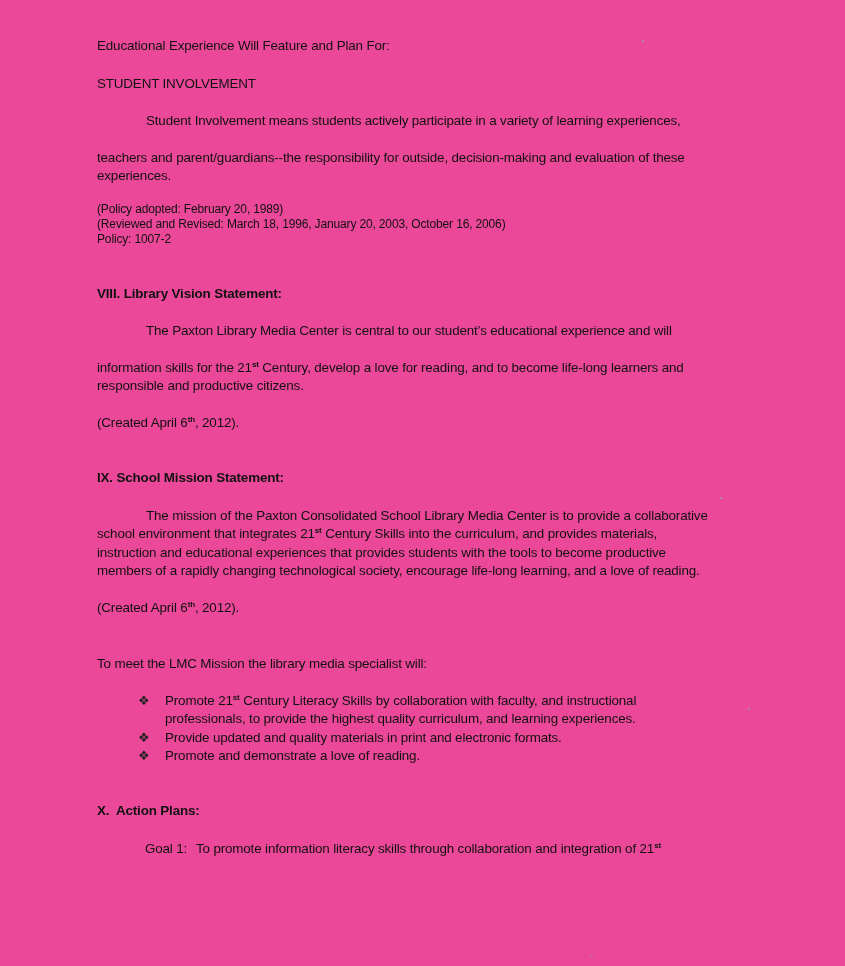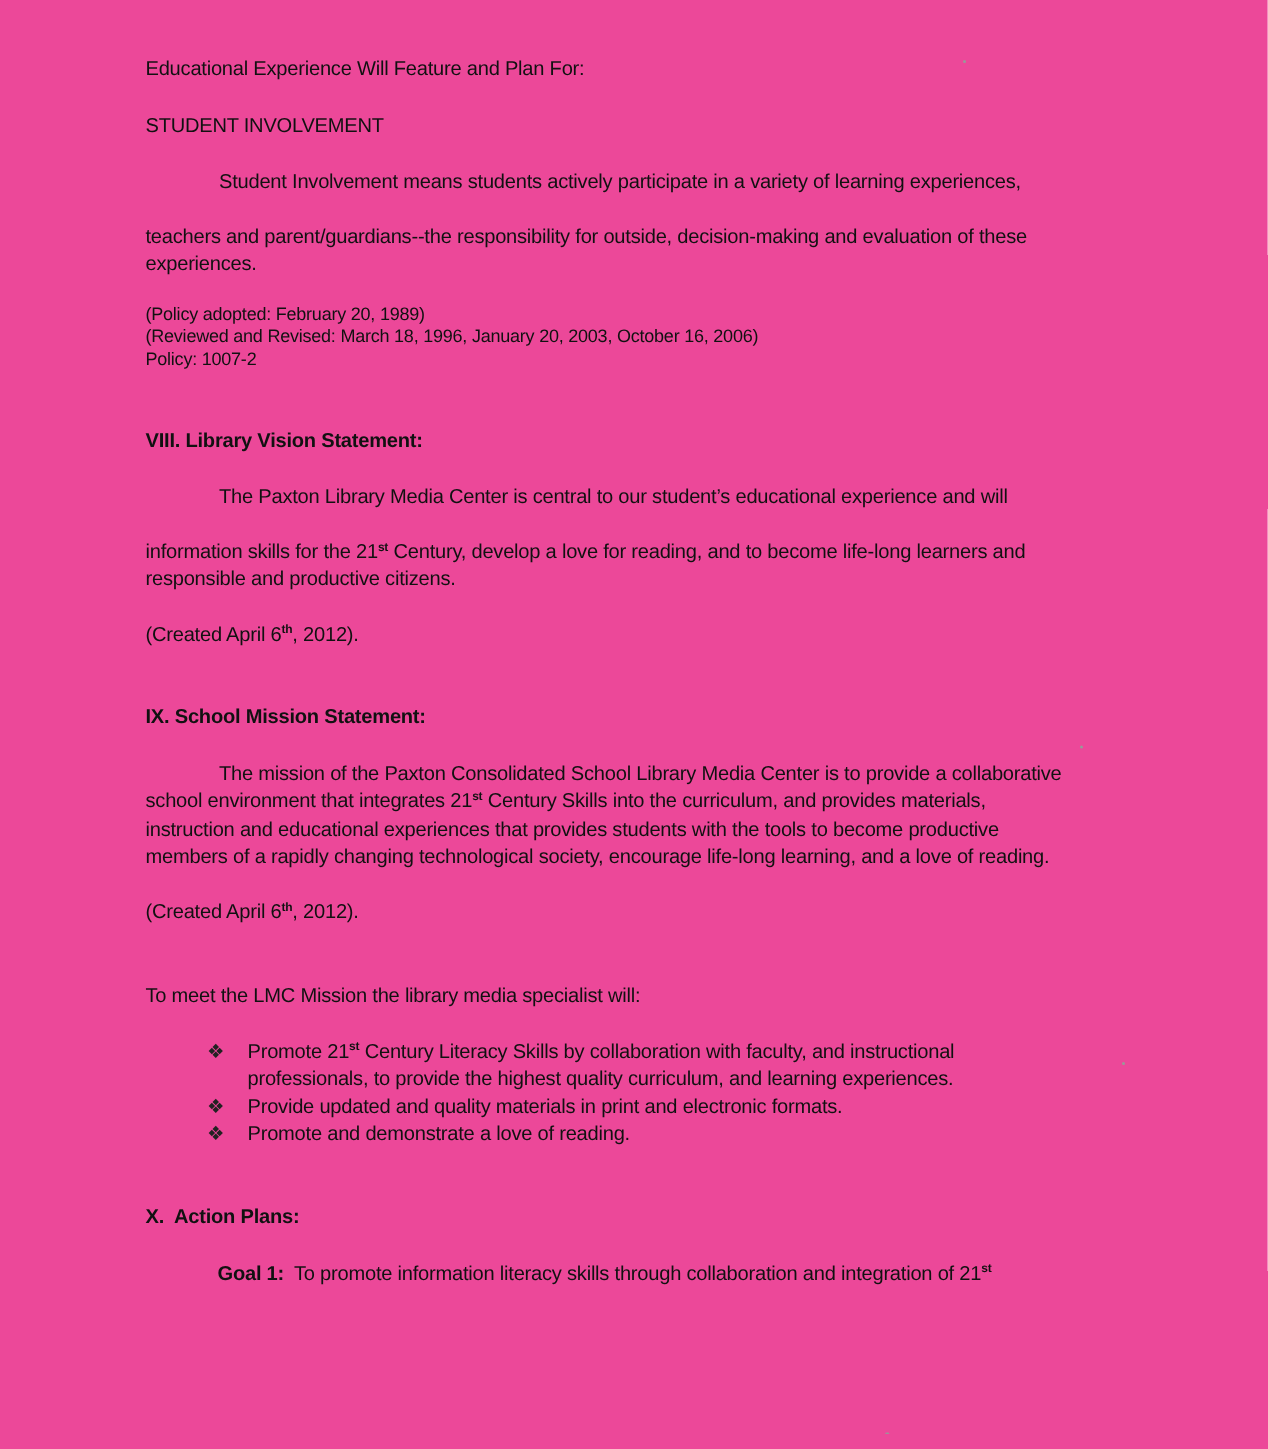--- a/index.html
+++ b/index.html
@@ -8,21 +8,21 @@
   .page { position: absolute; left: 0; top: 0; width: 845px; height: 966px; background: #ec4899; }
   .t { position: absolute; left: 97px; font-size: 13.4px; line-height: 18.4px; white-space: nowrap; letter-spacing: -0.15px; }
   .small { font-size: 12px; line-height: 13.6px; }
   .b { font-weight: bold; }
   sup { font-size: 8px; vertical-align: 5px; line-height: 0; font-weight: bold; }
   .indent { display: inline-block; width: 49px; }
   .bullet-row { position: absolute; left: 138px; font-size: 13.4px; line-height: 18.4px; white-space: nowrap; letter-spacing: -0.15px; }
   .bullet { display: inline-block; width: 27px; font-size: 13px; color: #222; }
   .cont { padding-left: 27px; }
   .goal { position: absolute; left: 145px; font-size: 13.4px; line-height: 18.4px; white-space: nowrap; letter-spacing: -0.15px; }
-  .goal-label { font-weight: bold; display: inline-block; width: 51px; }
+  .goal-label { font-weight: normal; display: inline-block; width: 51px; }
   .goal .cont2 { padding-left: 51px; }
   .speck { position: absolute; background: #999; border-radius: 50%; }
 </style>
 </head>
 <body>
 
 <div class="page">
 
   <div class="t" style="top:37px">Educational Experience Will Feature and Plan For:</div>
 

